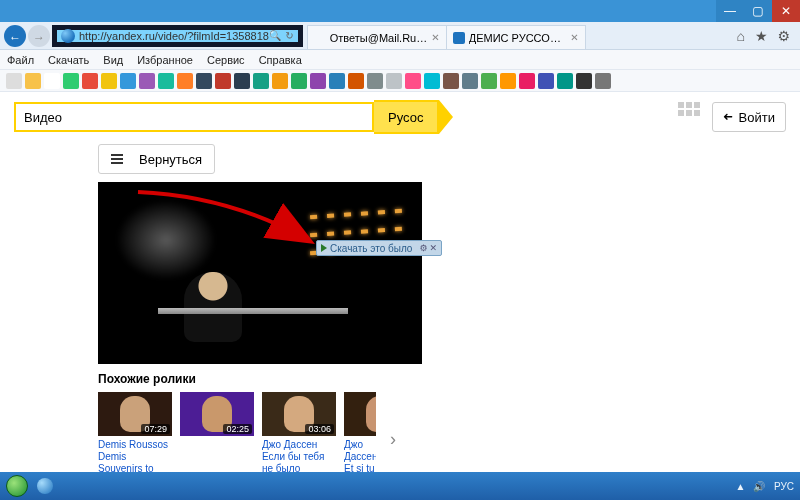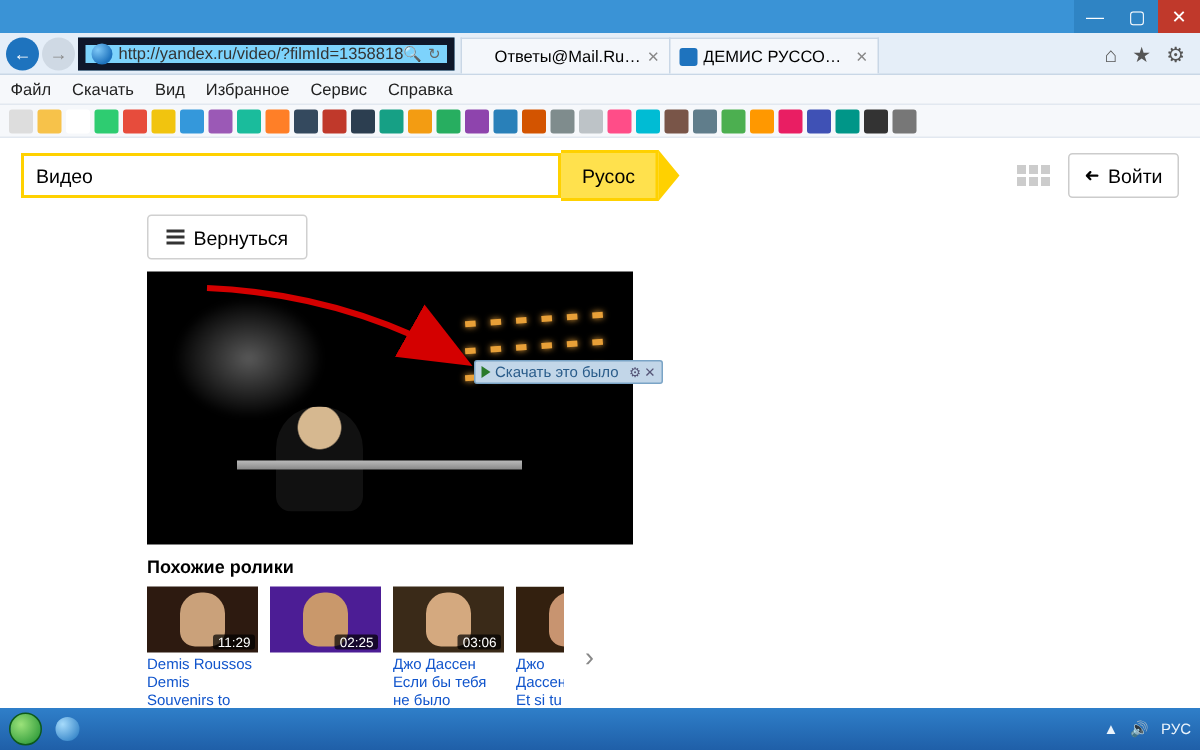--- a/index.html
+++ b/index.html
@@ -37,28 +37,28 @@
   .ext { width: 16px; height: 16px; border-radius: 2px; }
 
   
   .page { position: relative; height: 380px; background: #fff; overflow: hidden; }
   .yandex-header { display: flex; align-items: center; padding: 8px 14px 4px 14px; gap: 10px; }
   .logo { font-family: Arial, sans-serif; font-size: 22px; font-weight: 400; color: #d00; letter-spacing: -0.5px; }
   .searchwrap { display: flex; align-items: center; position: relative; }
   .search-input { width: 360px; height: 30px; border: 2px solid #ffd100; background: #fff; padding: 0 8px; font-size: 13px; outline: none; }
   .search-btn { height: 34px; padding: 0 14px; background: #ffe14d; border: 2px solid #ffd100; border-left: none; font-size: 13px; cursor: pointer; }
   .search-arrow { width: 0; height: 0; border-top: 17px solid transparent; border-bottom: 17px solid transparent; border-left: 14px solid #ffd100; }
-  .hdr-right { margin-left: auto; display: flex; align-items: center; gap: 12px; }
+  .hdr-right { margin-left: auto; display: flex; align-items: flex-start; gap: 12px; }
   .grid-icon { display: grid; grid-template-columns: repeat(3, 6px); grid-template-rows: repeat(2, 6px); gap: 2px; }
   .grid-icon div { background: #ccc; }
   .login-btn { height: 30px; padding: 0 10px; background: #fff; border: 1px solid #ccc; border-radius: 3px; font-size: 13px; display: flex; align-items: center; gap: 6px; cursor: pointer; }
   .login-btn::before { content: "➜"; transform: rotate(180deg); font-size: 12px; }
 
   .content-body { padding: 4px 0 0 98px; position: relative; }
-  .back-btn { display: inline-flex; align-items: center; gap: 6px; height: 30px; padding: 0 12px; background: #fff; border: 1px solid #d0d0d0; border-radius: 3px; font-size: 13px; cursor: pointer; }
+  .back-btn { display: inline-flex; align-items: center; gap: 16px; height: 30px; padding: 0 12px; background: #fff; border: 1px solid #d0d0d0; border-radius: 3px; font-size: 13px; cursor: pointer; }
   .hamb { display: inline-flex; flex-direction: column; gap: 2px; }
   .hamb span { width: 12px; height: 2px; background: #333; }
 
   .video-area { margin-top: 8px; width: 324px; height: 182px; background: #000; position: relative; overflow: hidden; }
   .smoke { position: absolute; top: 18px; left: 18px; width: 100px; height: 80px; background: radial-gradient(ellipse at center, rgba(255,255,255,0.35), rgba(255,255,255,0) 70%); border-radius: 50%; filter: blur(2px); }
   .person { position: absolute; left: 86px; top: 90px; width: 58px; height: 70px; background: radial-gradient(circle at 50% 20%, #d6b890 0 14px, transparent 15px), #111; border-radius: 28px 28px 10px 10px; }
   .piano-edge { position: absolute; left: 60px; top: 126px; width: 190px; height: 6px; background: linear-gradient(#bbb,#888); }
   .lights { position: absolute; right: 20px; top: 30px; }
   .lights-row { display: flex; gap: 10px; margin-bottom: 14px; transform: rotate(-4deg); }
   .lights-row span { width: 7px; height: 4px; background: #e8a038; box-shadow: 0 0 4px #e8a038; }
@@ -232,21 +232,21 @@
       </div>
       <div class="person"></div>
       <div class="piano-edge"></div>
     </div>
 
     <div class="related-title">Похожие ролики</div>
     <div class="rel-row" id="relrow">
         <div class="rel">
           <div class="thumb" style="background:#2d1a10">
     <div class="face" style="background:#caa17a"></div>
-    <div class="dur">11:29</div>
+    <div class="dur">07:29</div>
   </div>
           <a href="#">Demis Roussos Demis Souvenirs to Souvenirs</a>
         </div>
         <div class="rel">
           <div class="thumb" style="background:#4c1d95">
     <div class="face" style="background:#c9986b"></div>
     <div class="dur">02:25</div>
   </div>
         </div>
         <div class="rel">

